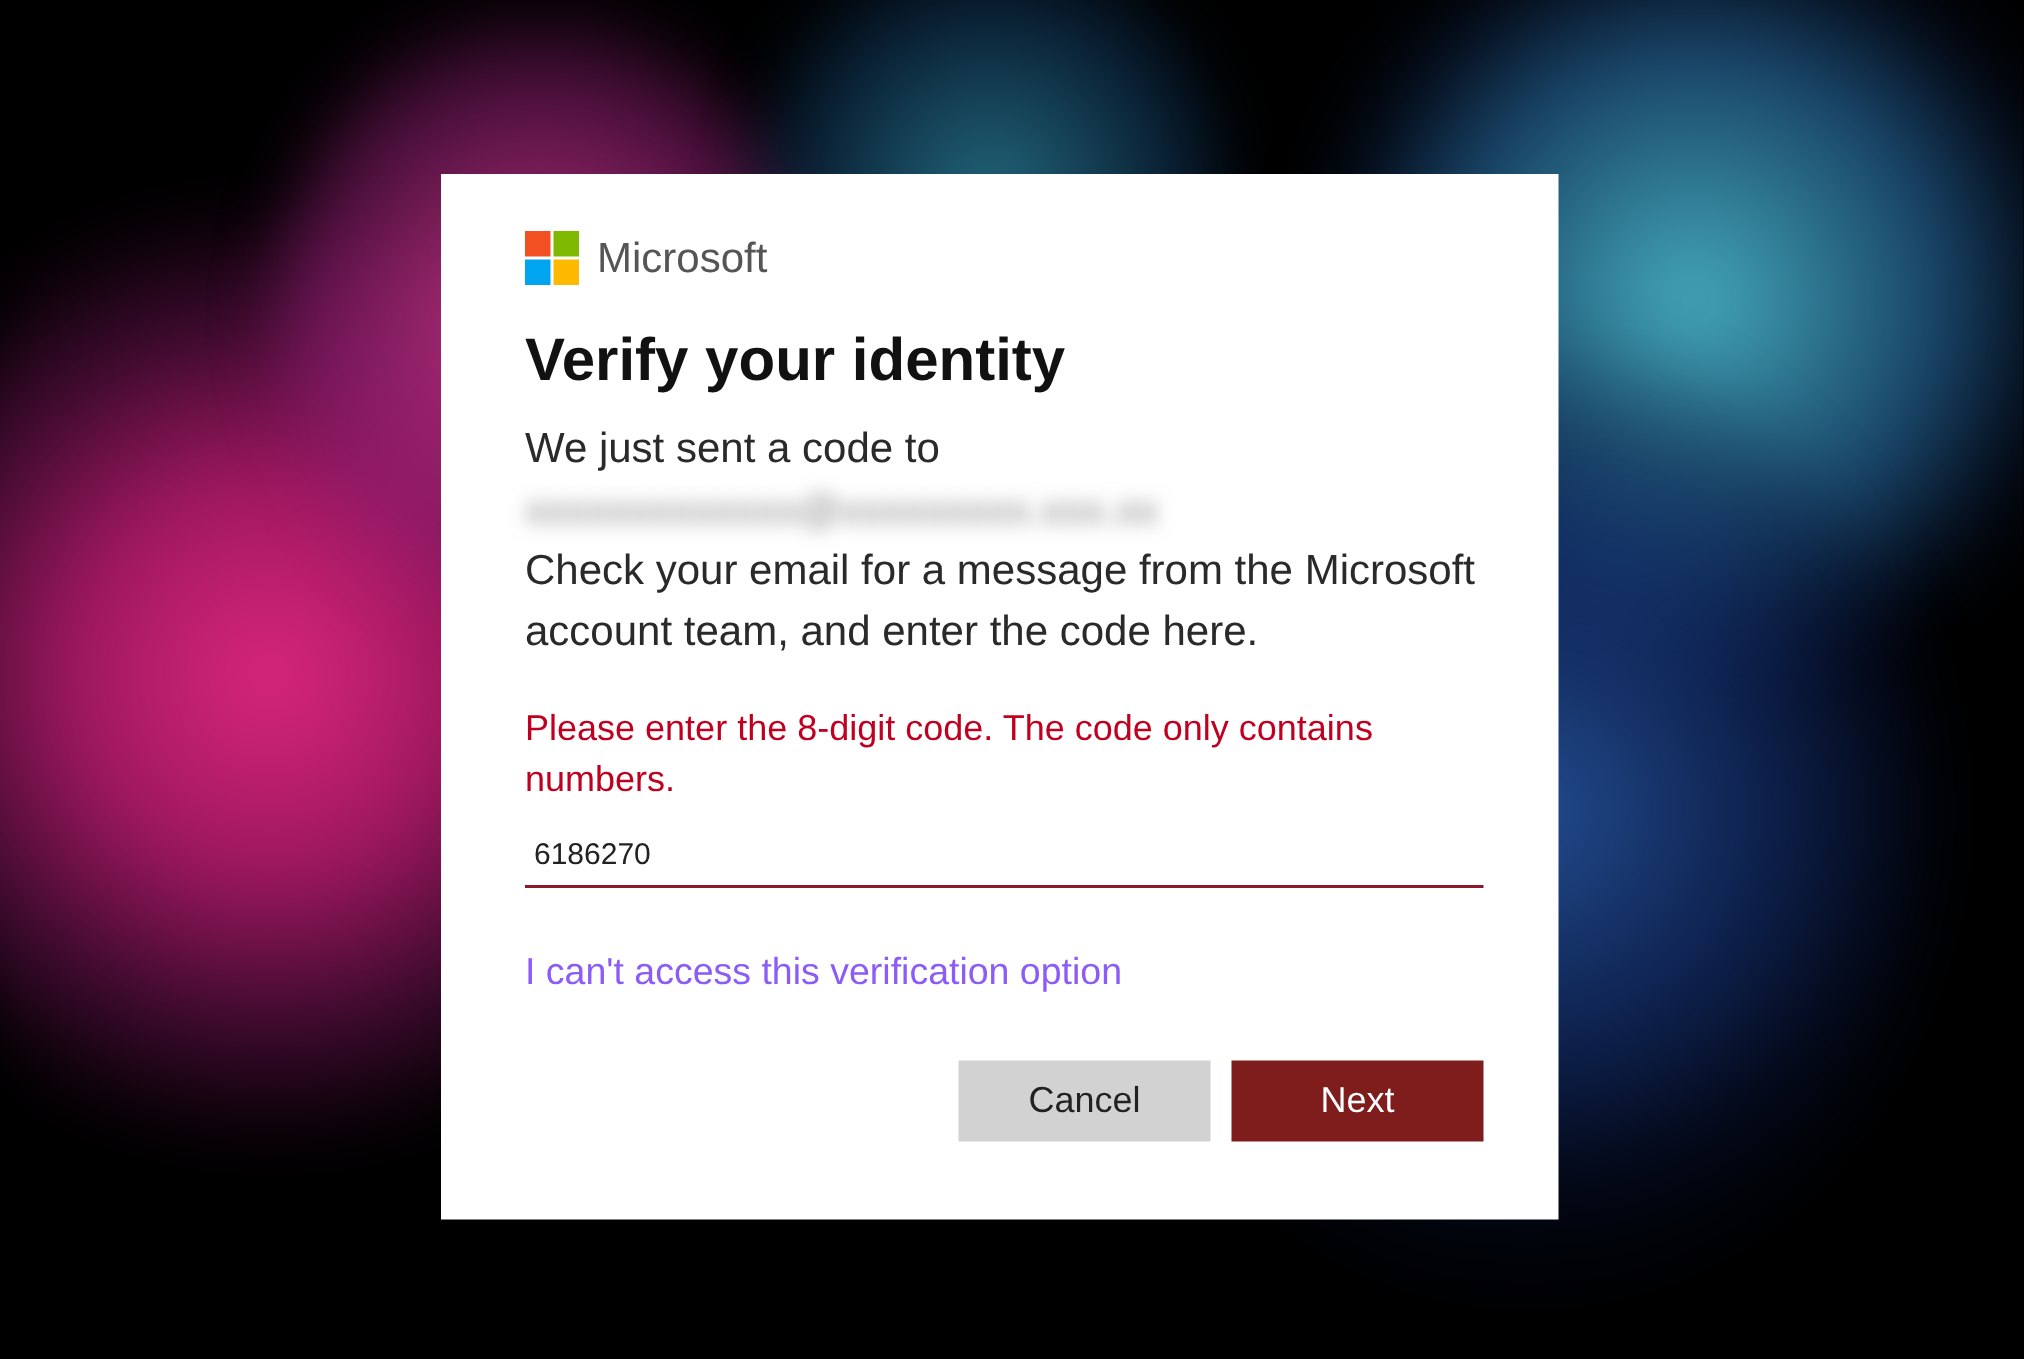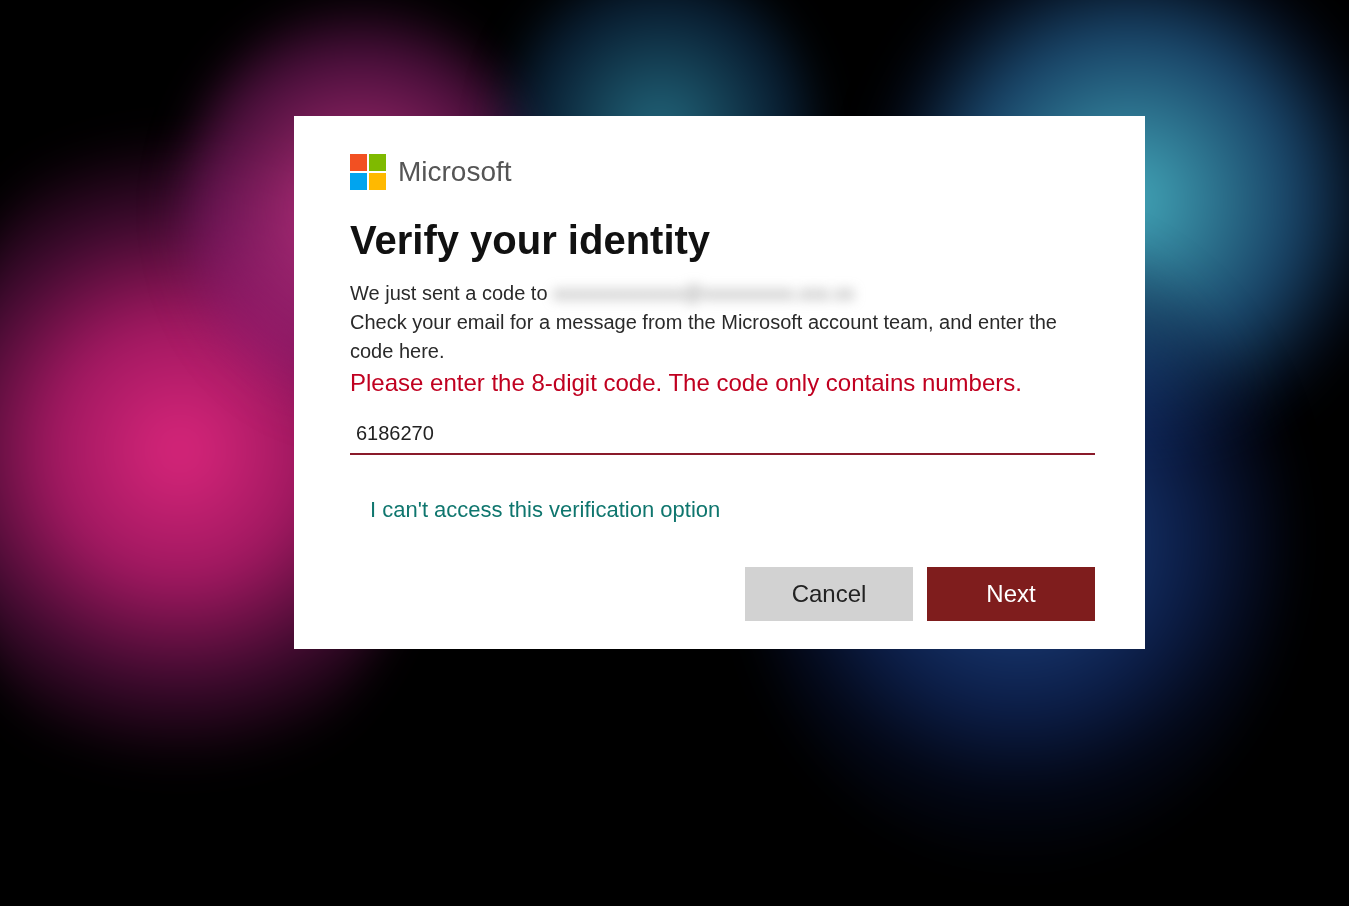--- a/index.html
+++ b/index.html
@@ -61,23 +61,23 @@
       height: 340px;
       left: 500px;
       top: -40px;
       background: radial-gradient(circle at 50% 50%, rgba(50, 150, 180, 0.7) 0%, rgba(20, 70, 120, 0.4) 55%, rgba(0,0,0,0) 78%);
       border-radius: 50%;
     }
     .dialog {
       position: absolute;
       left: 294px;
       top: 116px;
-      width: 851px;
+      width: 745px;
       background: #fff;
-      padding: 38px 50px 28px 56px;
+      padding: 38px 50px 52px 56px;
     }
     .brand-row {
       display: flex;
       align-items: center;
       gap: 12px;
       margin-bottom: 28px;
     }
     .ms-logo {
       width: 36px;
       height: 36px;
@@ -95,23 +95,24 @@
       color: #555;
       font-weight: 500;
     }
     .heading {
       font-size: 40px;
       font-weight: 600;
       color: #111;
       margin-bottom: 16px;
     }
     .info-text {
-      font-size: 20px;
+      font-size: 28px;
       color: #2a2a2a;
       line-height: 1.45;
+      margin-bottom: 28px;
     }
     .blurred-email {
       display: inline-block;
       color: #888;
       filter: blur(6px);
       user-select: none;
     }
     .error-text {
       font-size: 24px;
       color: #c00020;
@@ -125,25 +126,24 @@
       font-size: 20px;
       padding: 4px 6px 8px 6px;
       outline: none;
       font-family: inherit;
       color: #222;
       background: transparent;
     }
     .alt-link {
       display: inline-block;
       margin-top: 42px;
-      font-size: 22px;
-      color: #0f766e;
+      font-size: 25px;
+      color: #8b5cf6;
       text-decoration: none;
       cursor: pointer;
-      margin-left: 20px;
     }
     .button-row {
       display: flex;
       justify-content: flex-end;
       gap: 14px;
       margin-top: 44px;
     }
     .btn {
       min-width: 168px;
       height: 54px;

